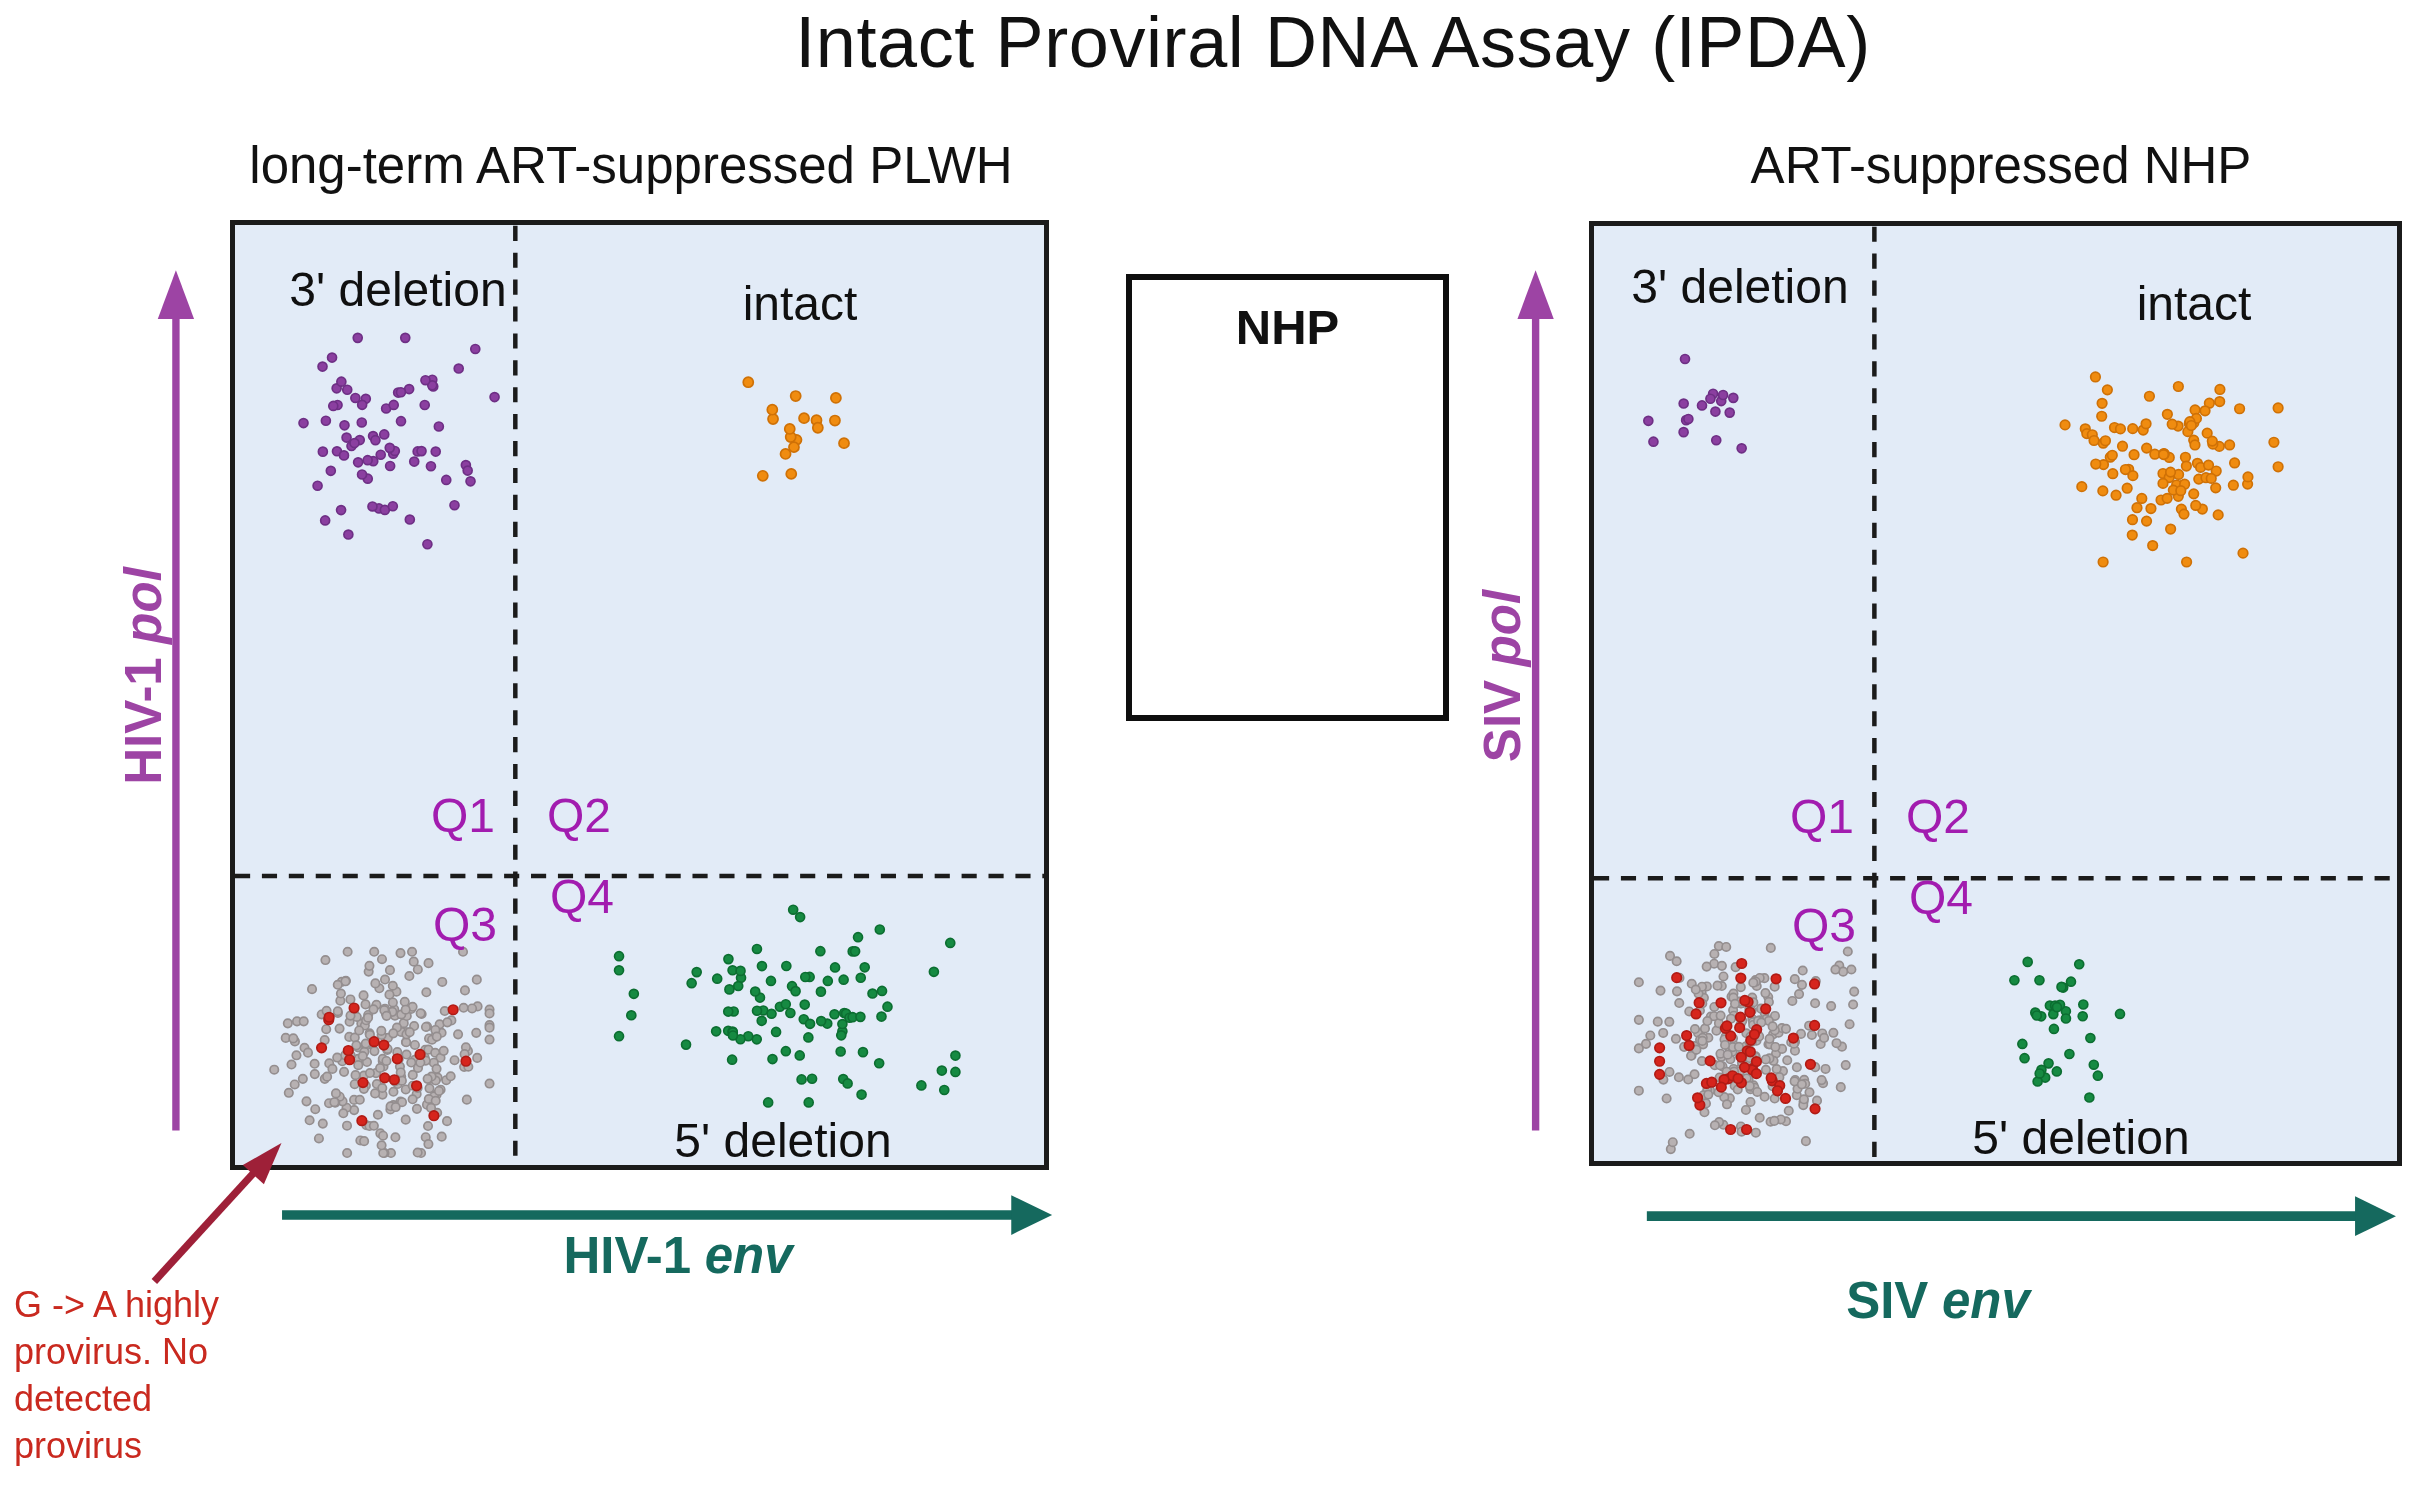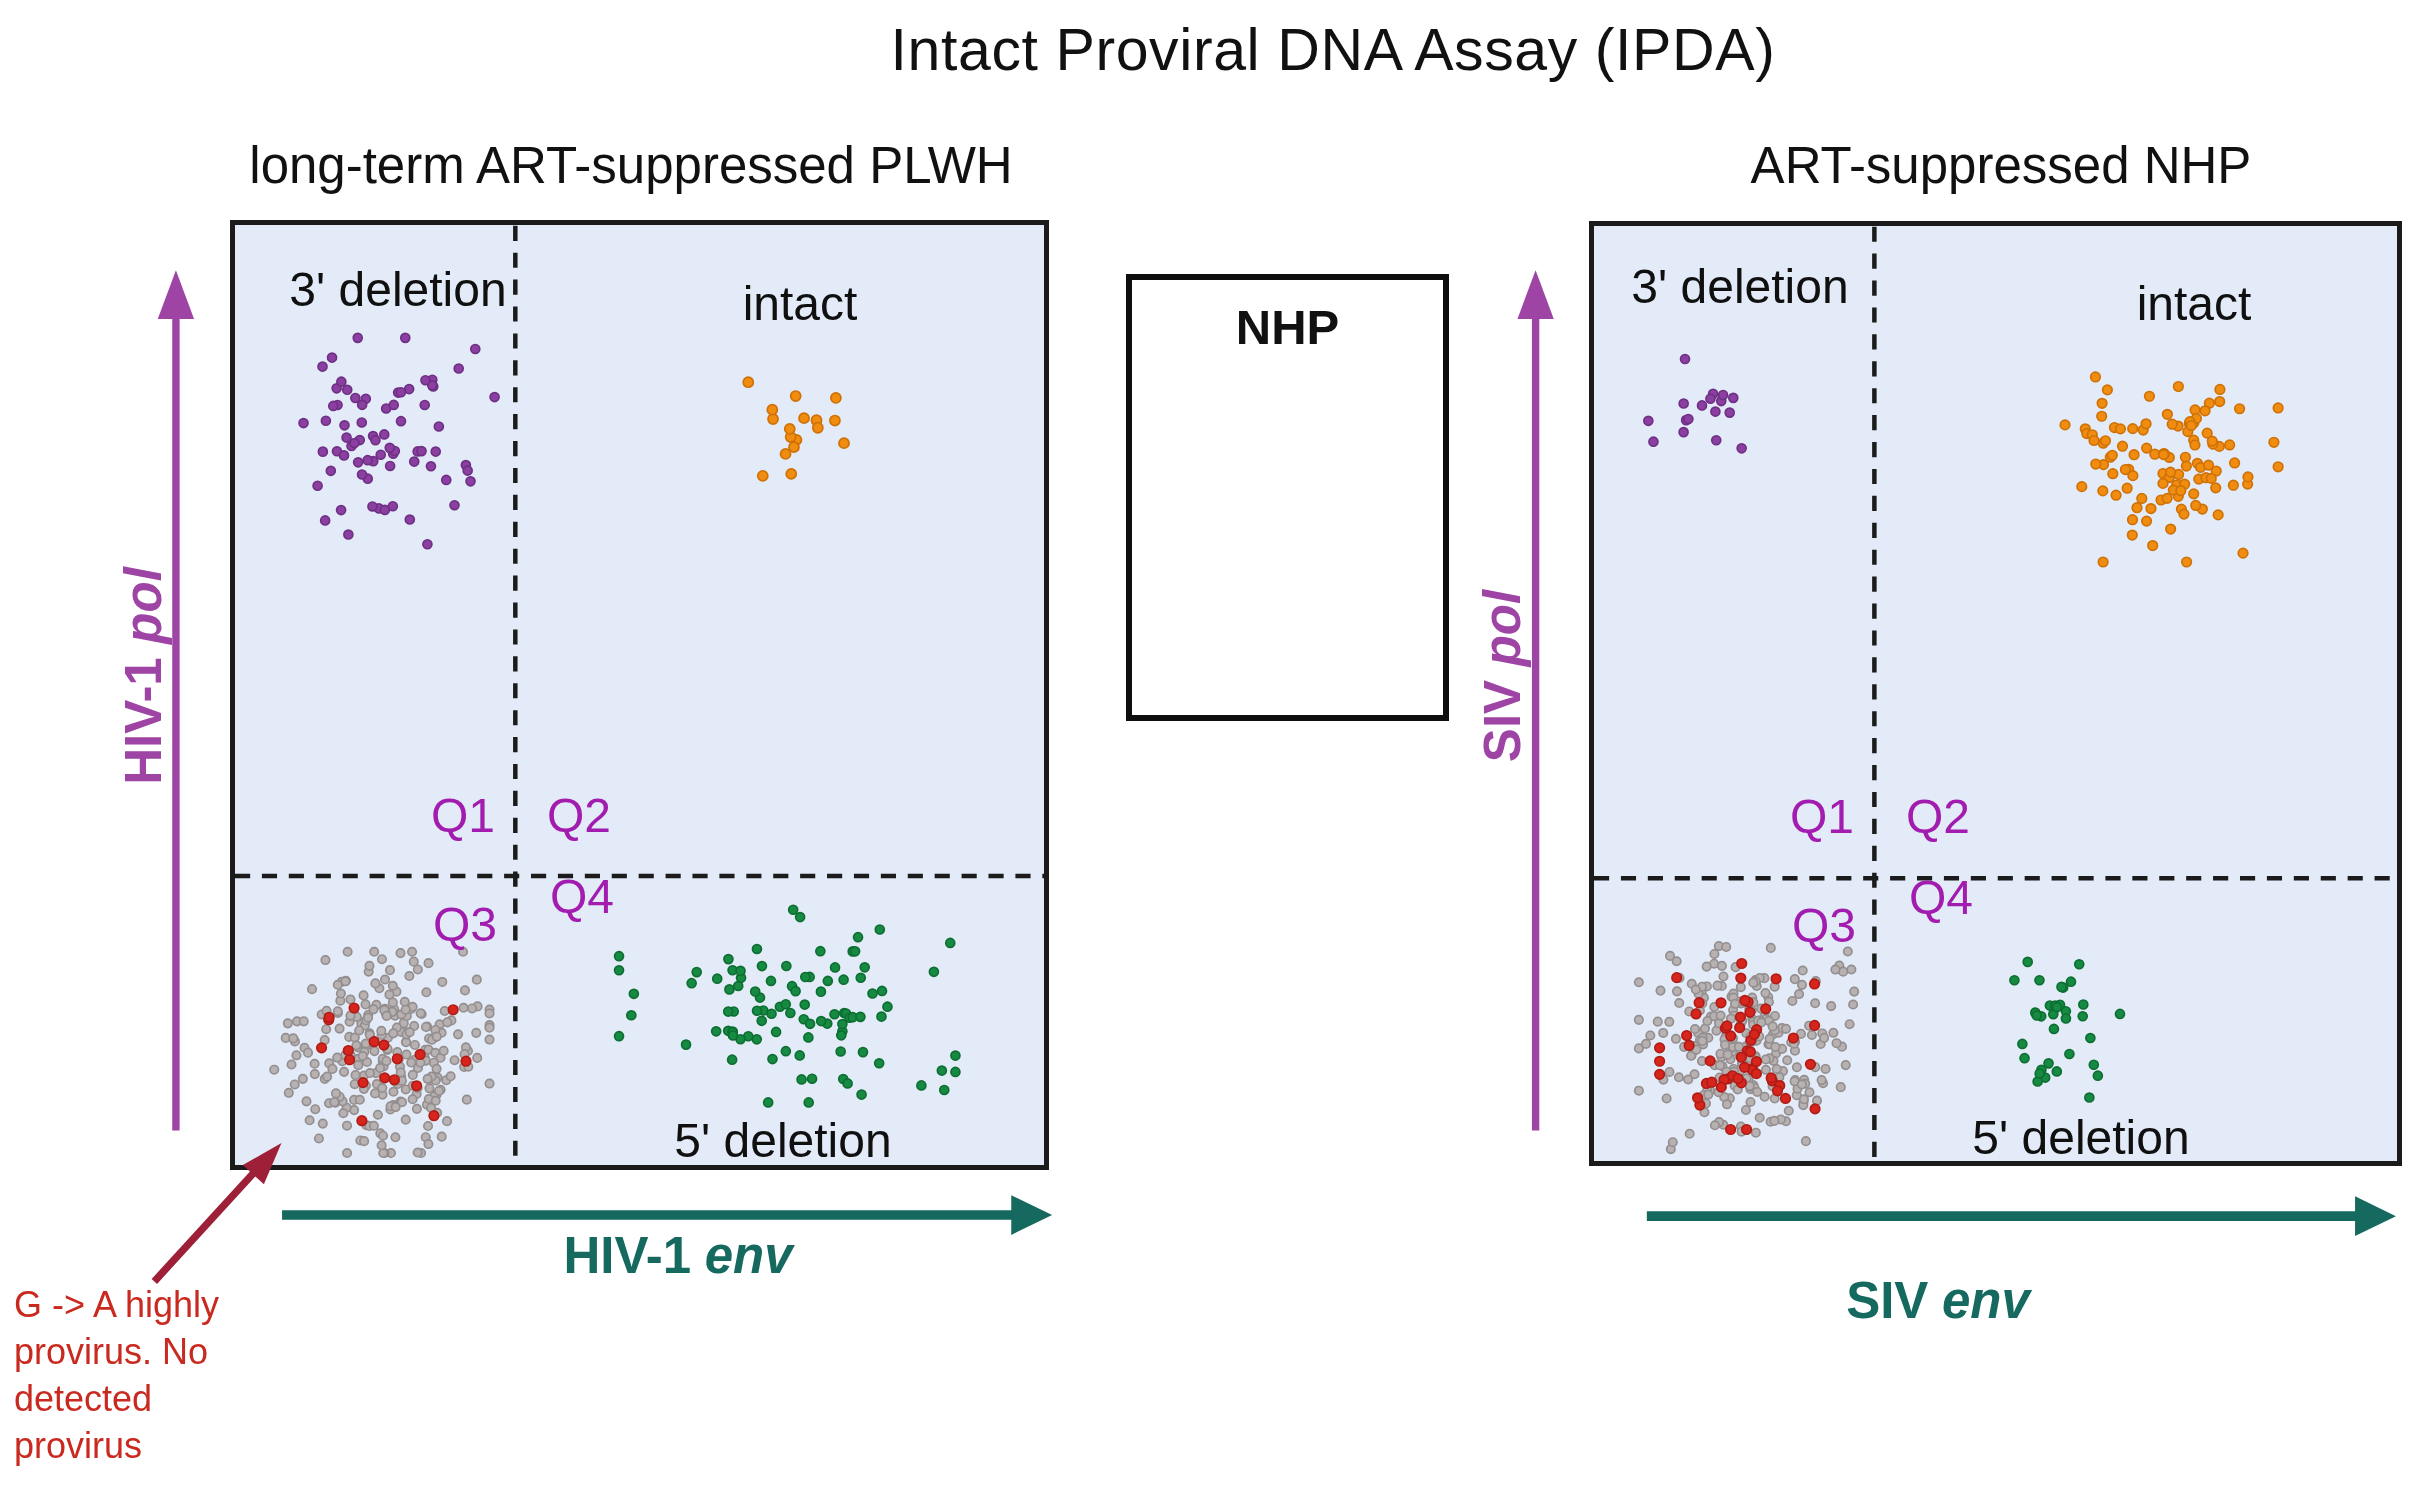--- a/index.html
+++ b/index.html
@@ -3,21 +3,21 @@
 <meta charset="utf-8">
 <style>
   html,body{margin:0;padding:0;background:#ffffff;}
   body{
     width:2426px;height:1509px;position:relative;overflow:hidden;
     font-family:"Liberation Sans", sans-serif;color:#111;
   }
   .abs{position:absolute;}
   .ctr{transform:translate(-50%,-50%);white-space:nowrap;}
 
-  #figure-title{left:1333px;top:50px;font-size:59px;letter-spacing:0.6px;}
+  #figure-title{left:1333px;top:42px;font-size:72px;letter-spacing:0.6px;}
 
   .panel-header{font-size:51px;top:165px;}
   #header-plwh{left:631px;}
   #header-nhp{left:2001px;}
 
   .panel{
     position:absolute;background:var(--panel-bg);
     border:5.1px solid var(--panel-border);box-sizing:border-box;
   }
   #panel-plwh{left:230px;top:220px;width:819px;height:950px;}

